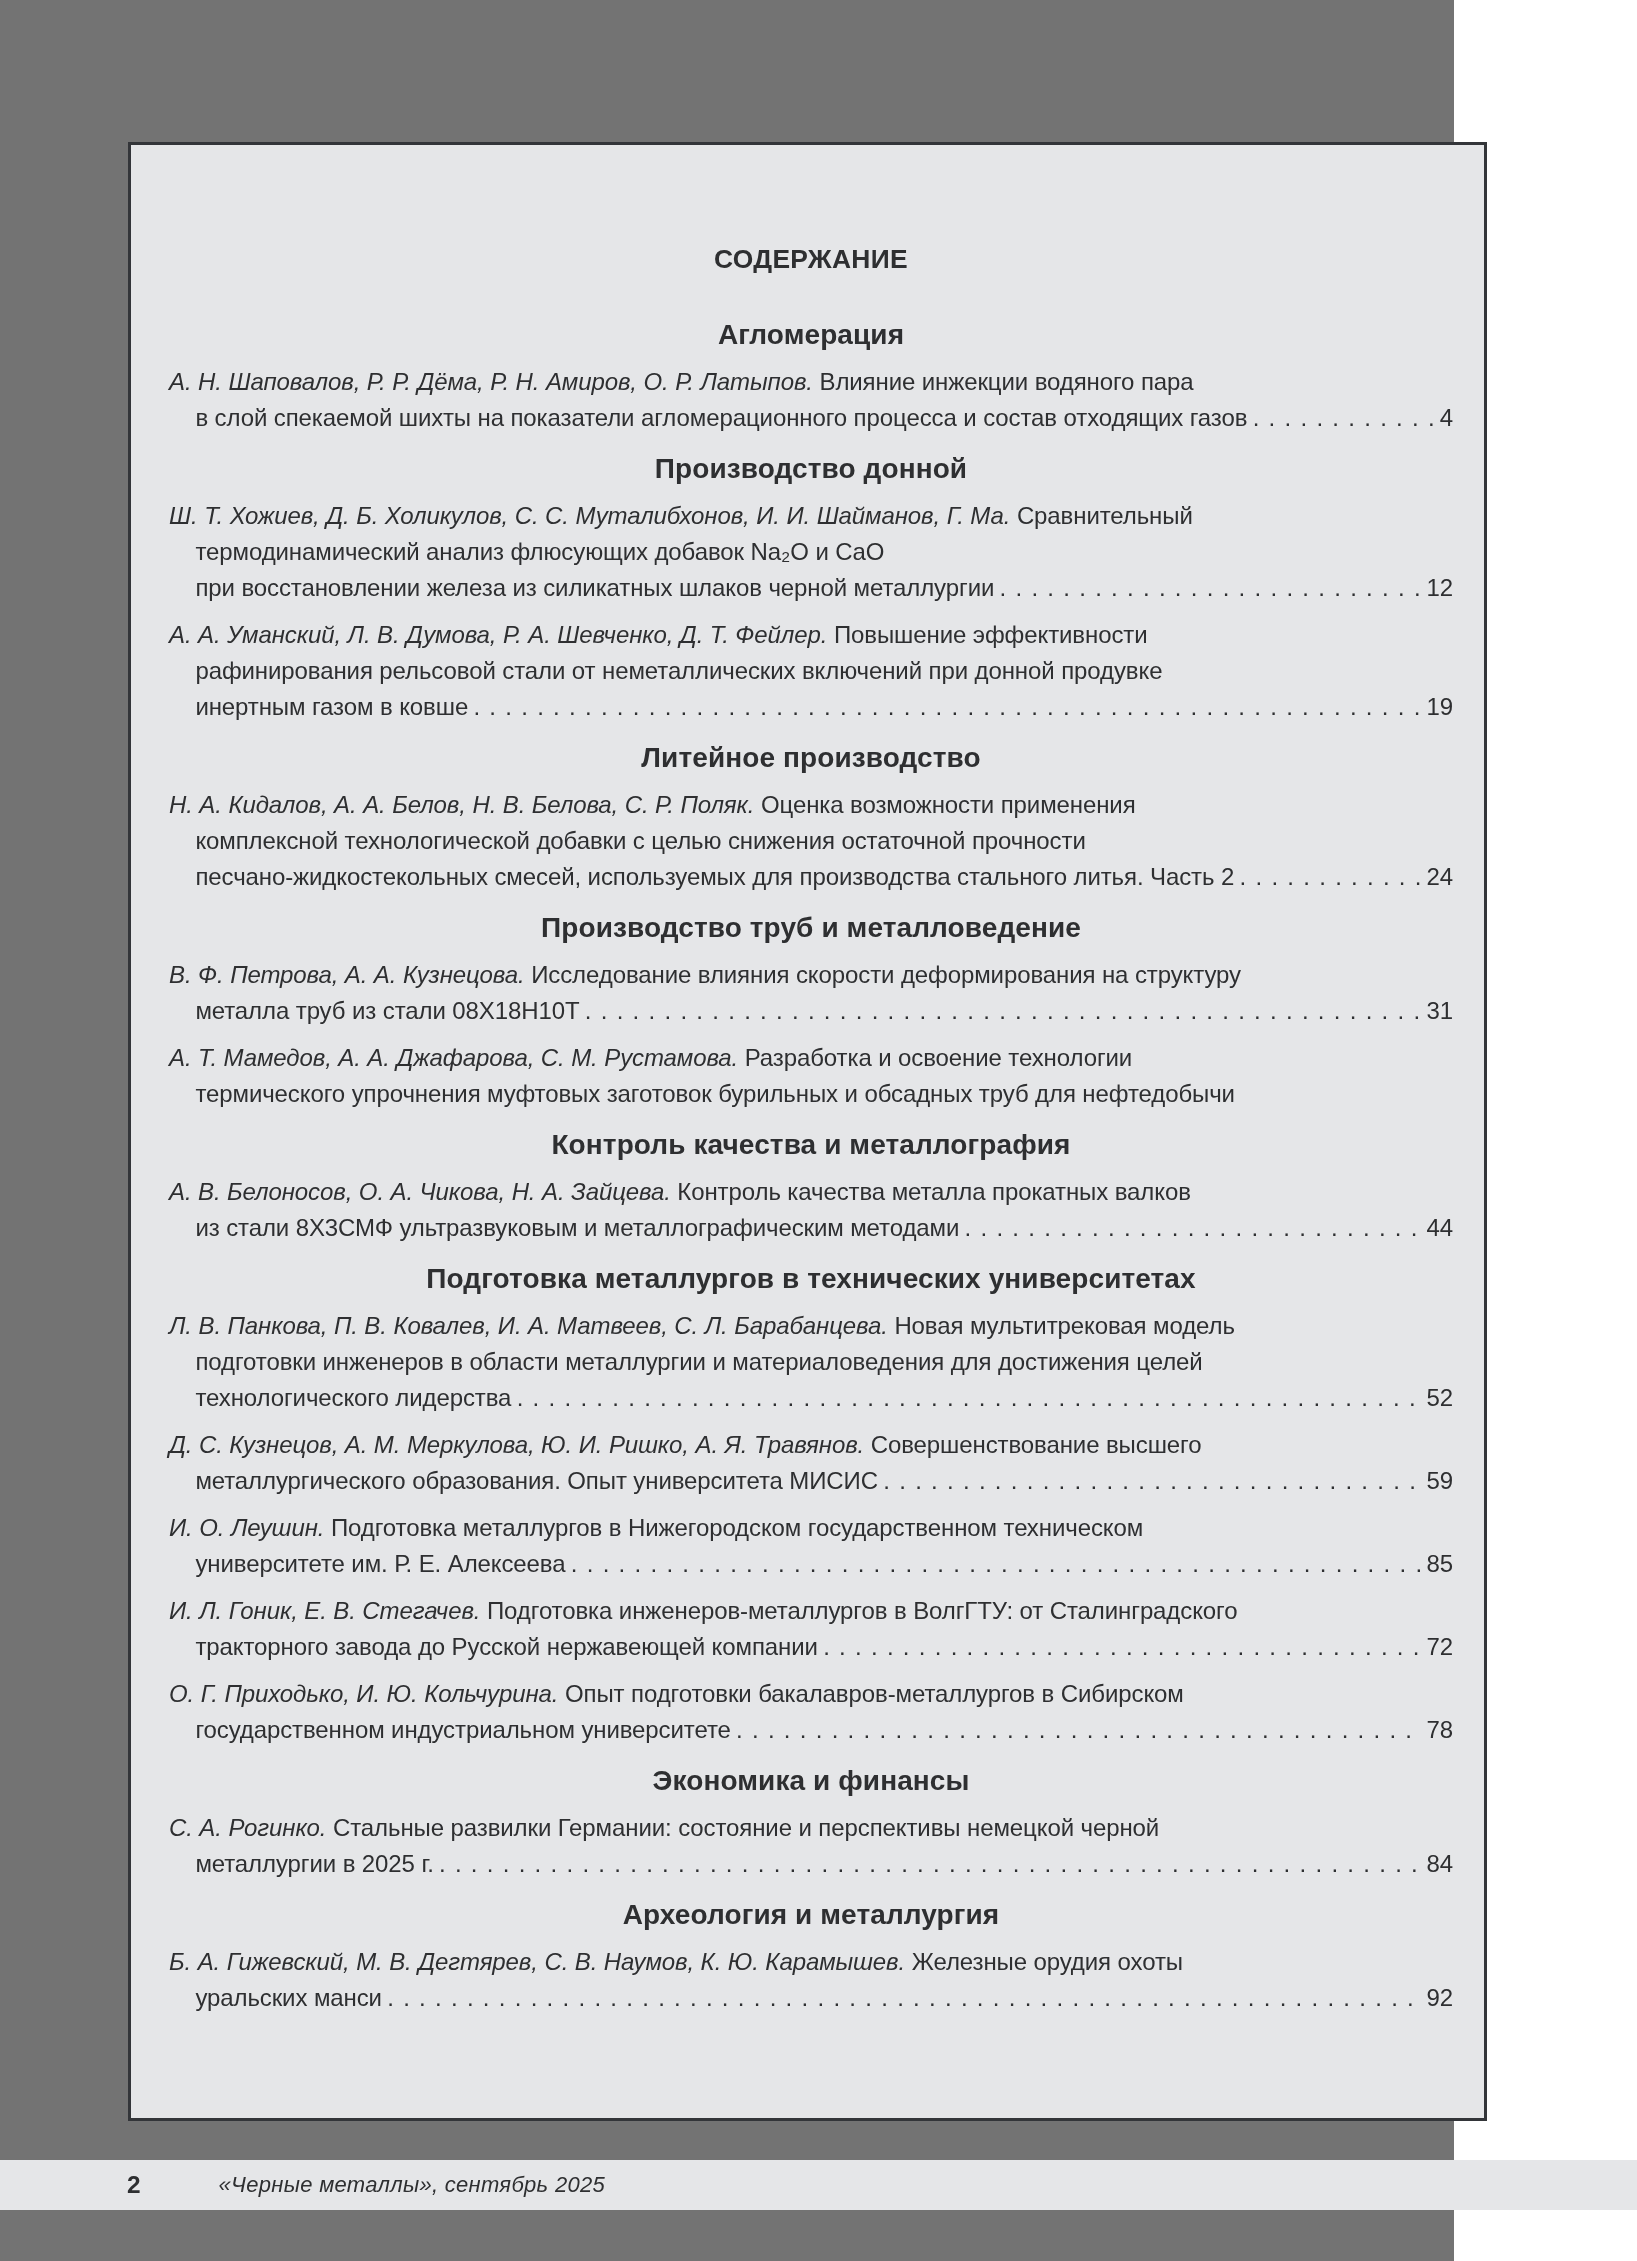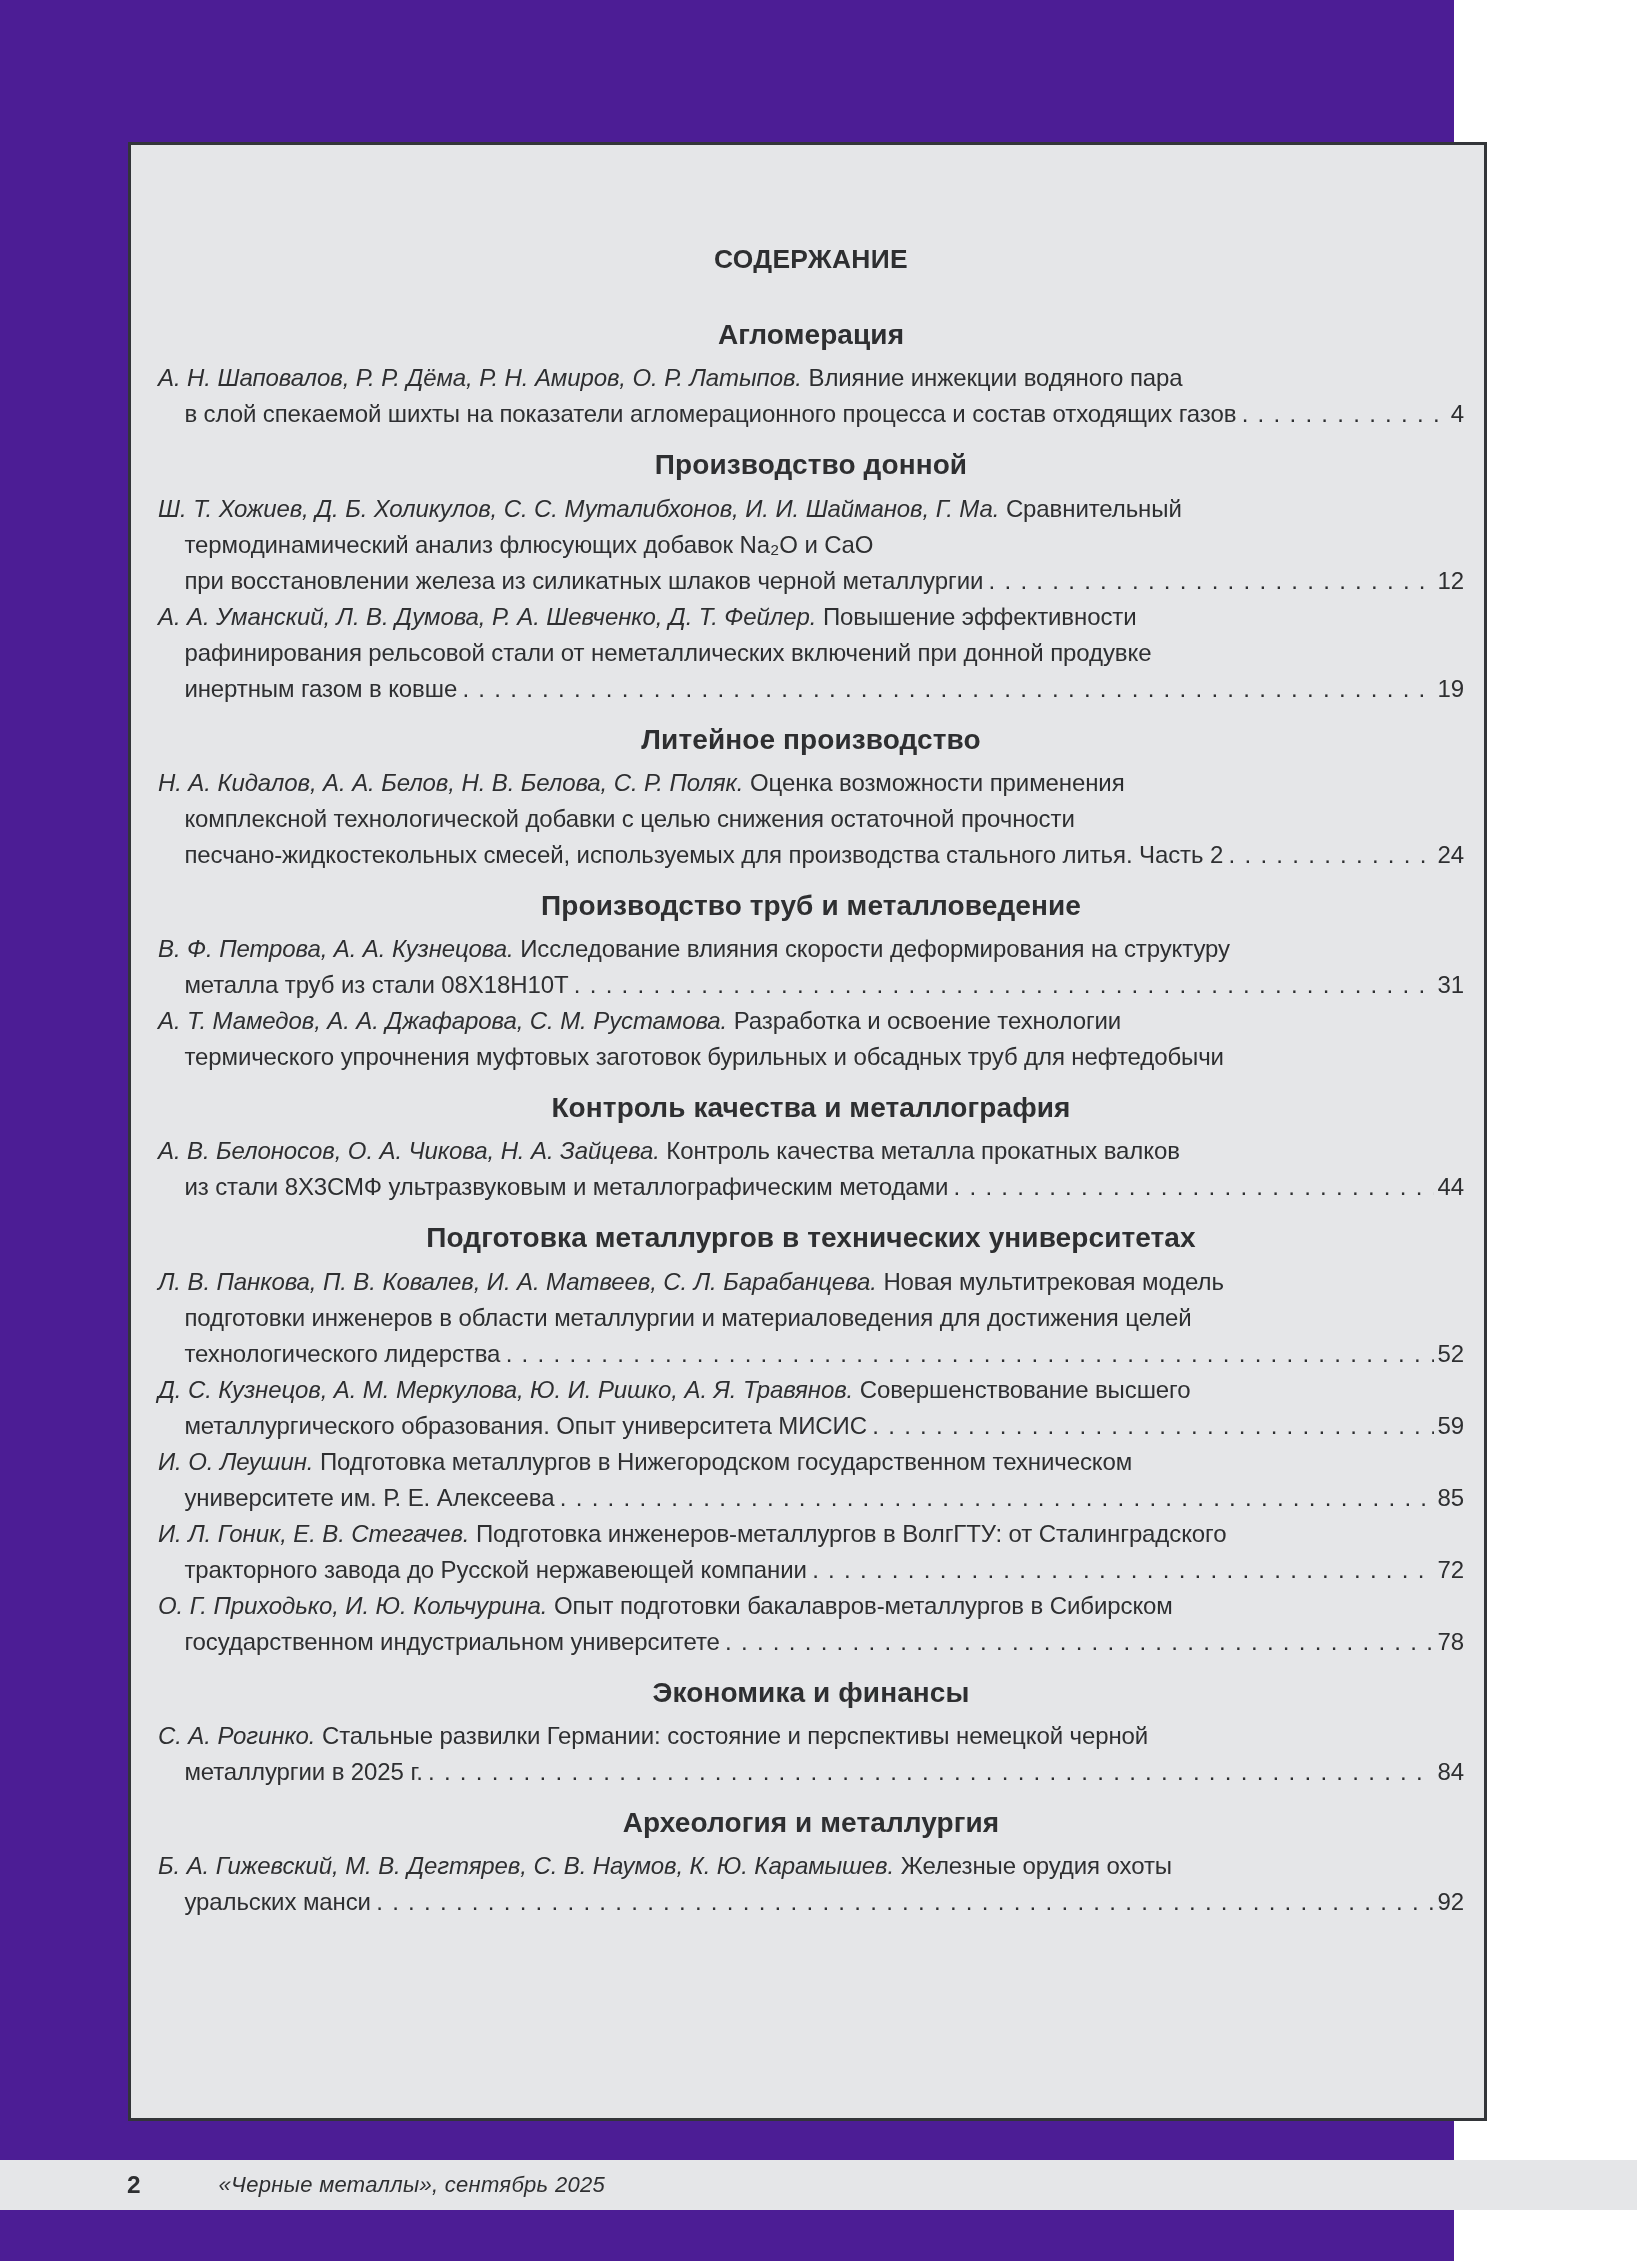--- a/index.html
+++ b/index.html
@@ -2,21 +2,21 @@
 <html style="font-size:10.6px"><head>
 <meta charset="utf-8">
 <style>
   html, body {
     margin: 0; padding: 0;
     width: 1637px; height: 2261px;
     background: #ffffff;
     font-family: "Liberation Sans", "DejaVu Sans", sans-serif;
     overflow: hidden;
   }
-  .page { position: relative; width: 1454px; height: 2261px; background: #4c1d95; }
+  .page { position: relative; width: 1454px; height: 2261px; background: #737373; }
 
   .toc-box {
     position: absolute;
     left: 128px; top: 142px;
     width: 1359px; height: 1979px;
     box-sizing: border-box;
     border: 3.3px solid #333539;
     background: #e5e6e8;
     padding: 96px 20px 0 27px;
     color: #2e2f31;
@@ -33,21 +33,21 @@
 
   .section-heading {
     font-size: 28px;
     line-height: 36px;
     font-weight: bold;
     text-align: center;
     margin: 15px 0 7.3px 0;
     letter-spacing: 0.1px;
   }
 
-  .entry { margin: 0; }
+  .entry { margin: 11px; }
   .line {
     font-size: 24px;
     line-height: 36px;
     white-space: nowrap;
     letter-spacing: -0.1px;
   }
   .line .authors { font-style: italic; }
   .line.cont { padding-left: 26.4px; }
   .line.leader { display: flex; align-items: baseline; }
   .line.leader .txt { flex: 0 0 auto; }

